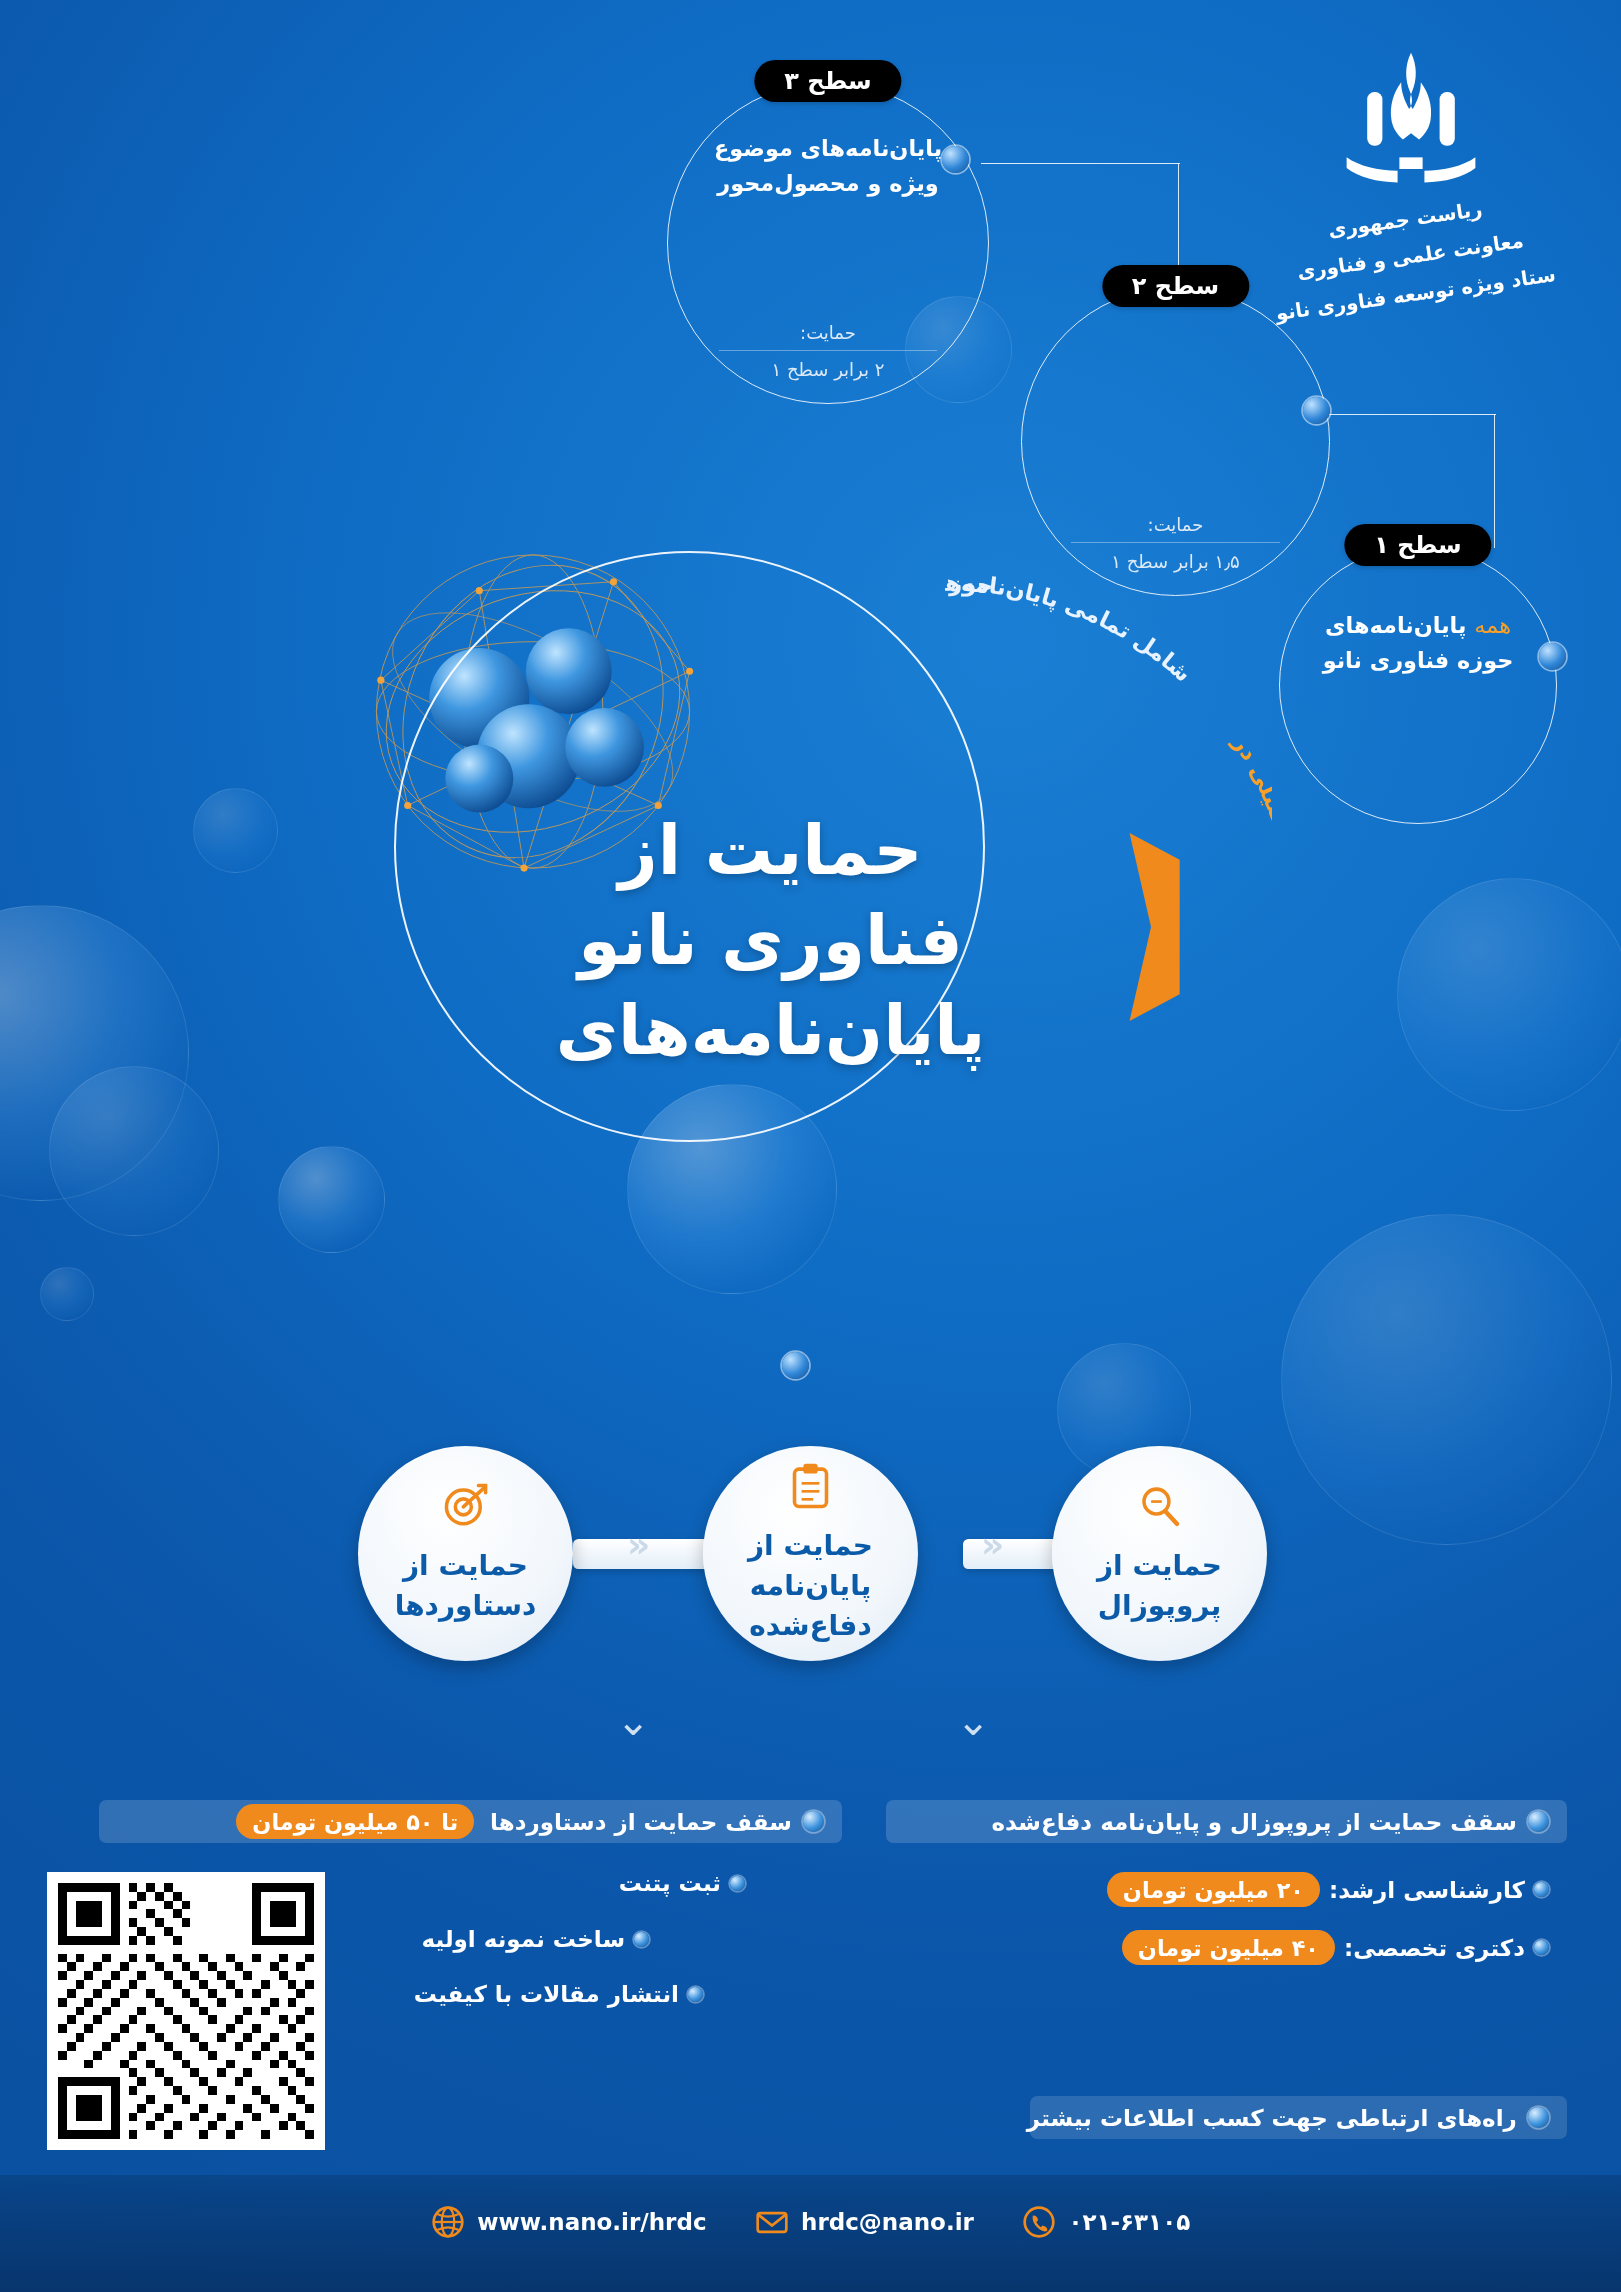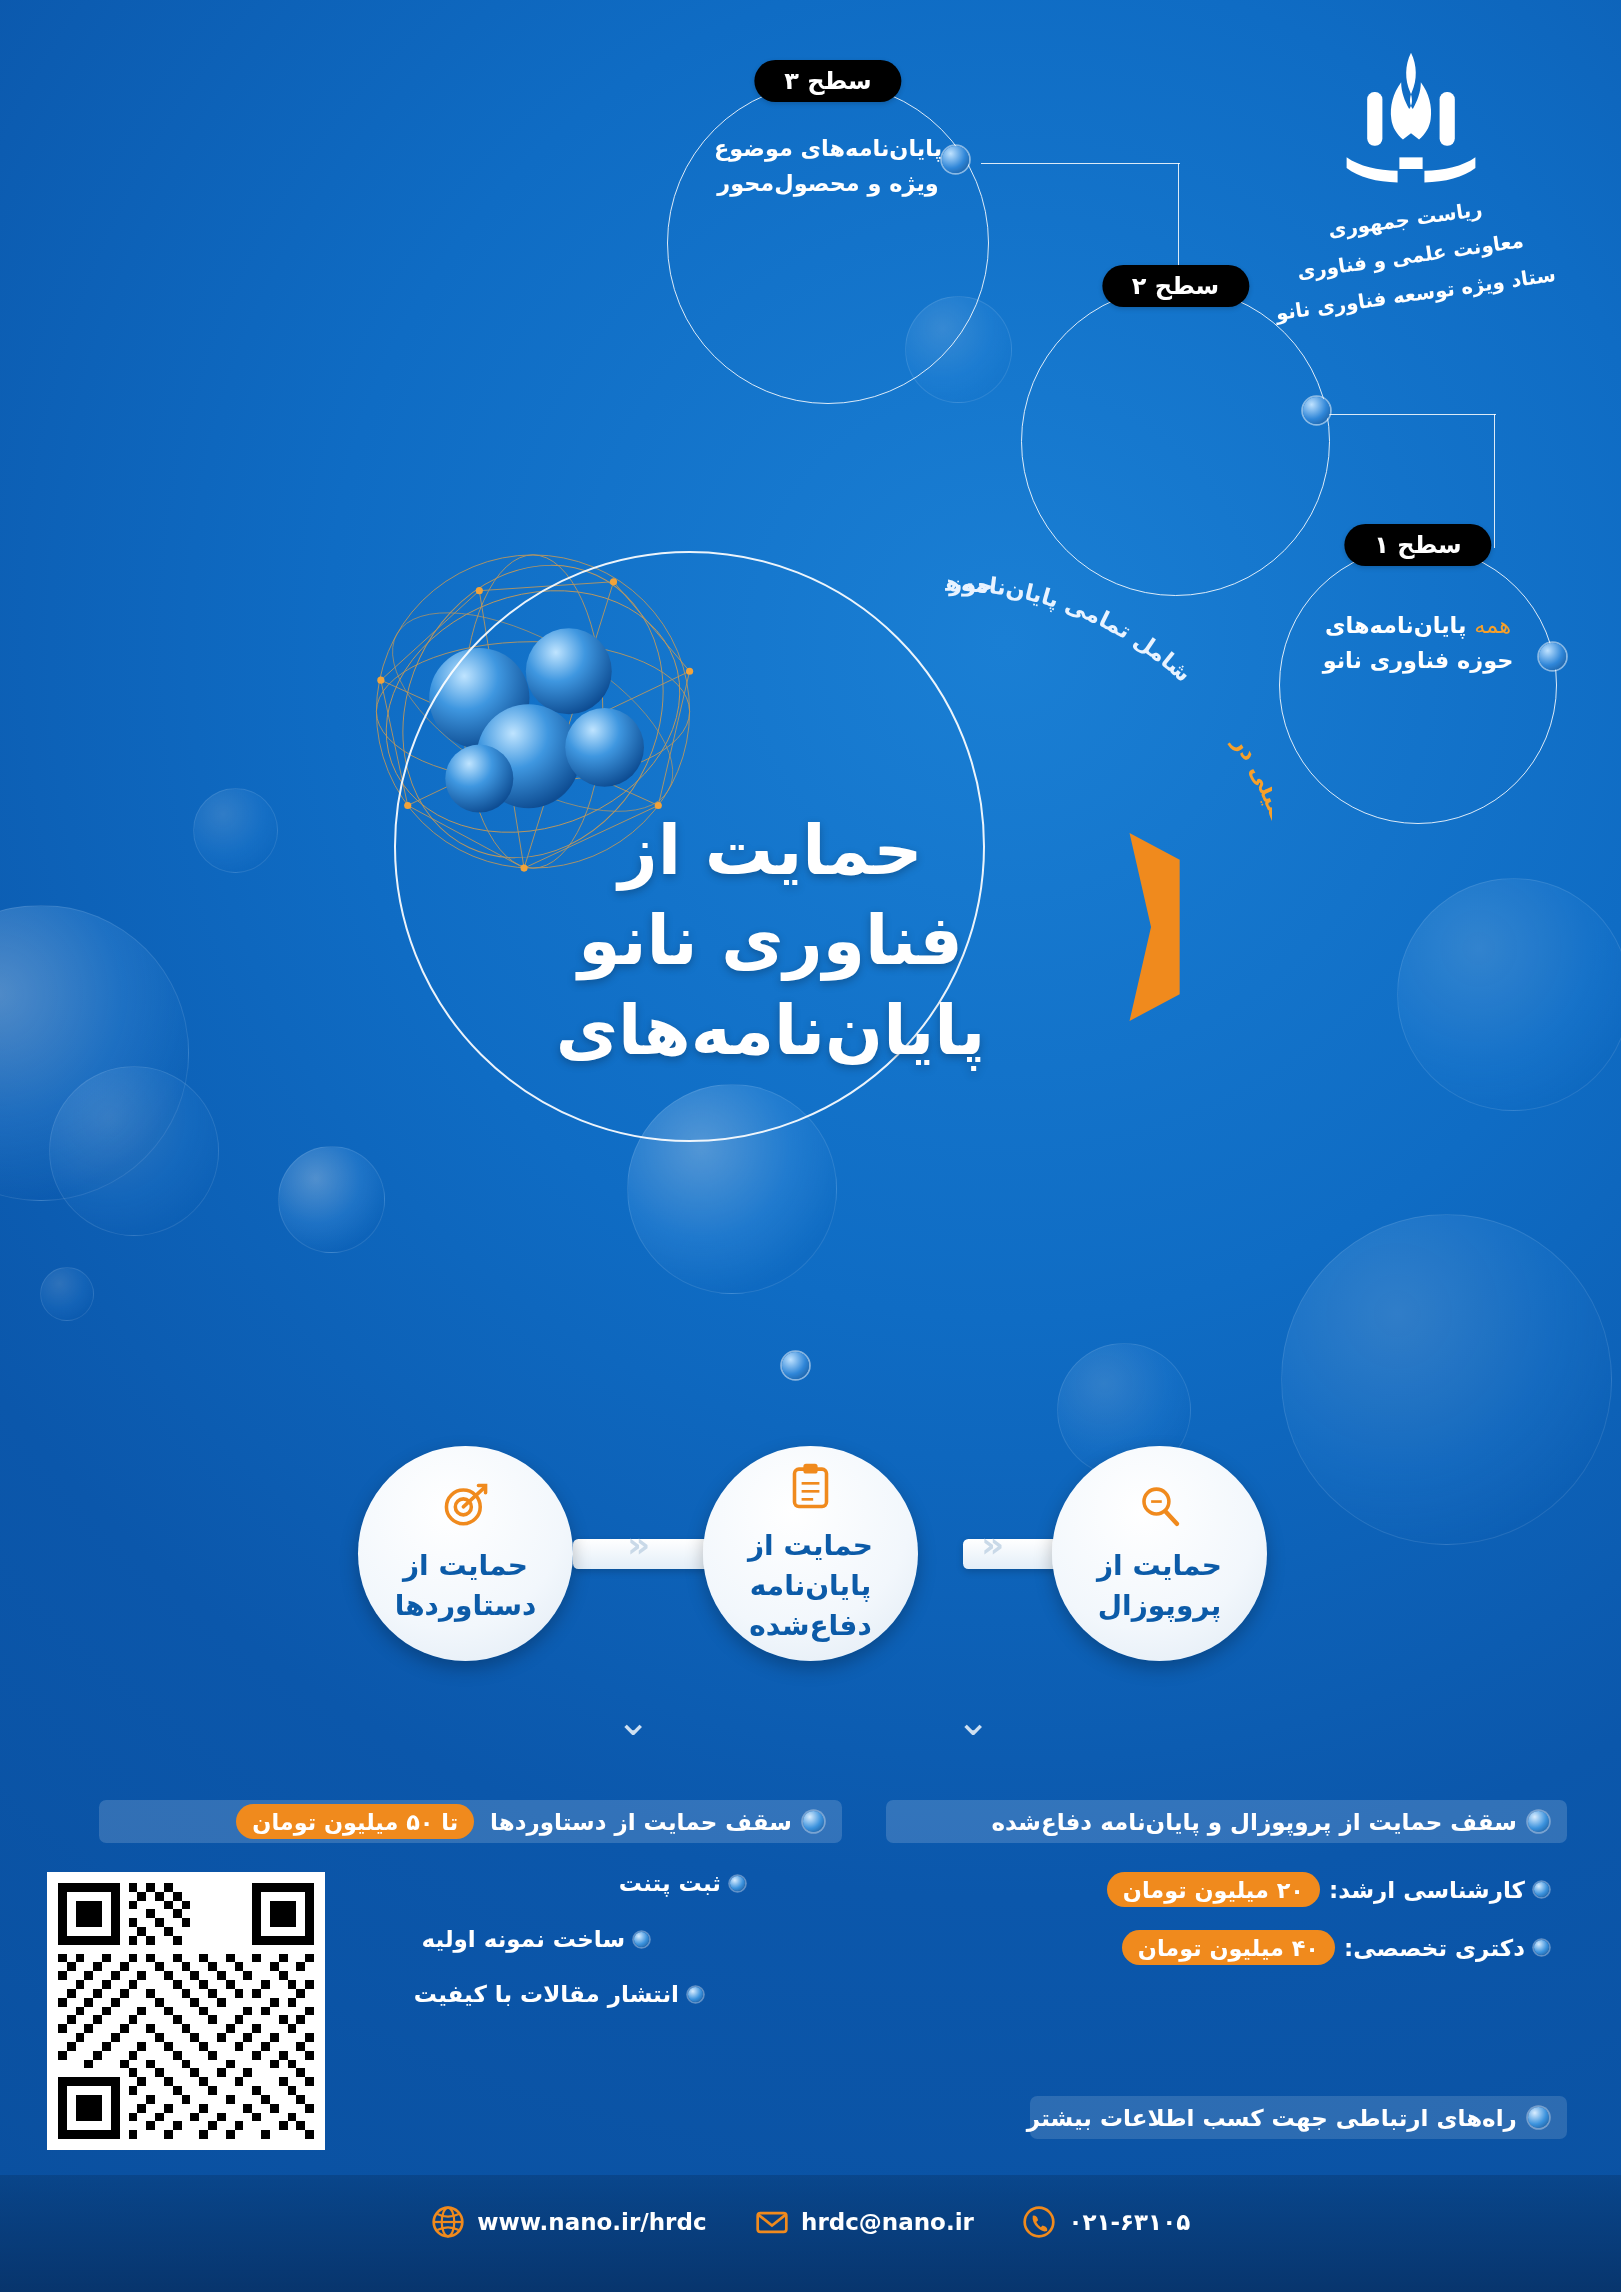--- a/index.html
+++ b/index.html
@@ -246,25 +246,35 @@
 
 <div class="connector" style="left:981px; top:163px; width:199px; height:0; border-width:0 0 1.8px 0;"></div>
 <div class="connector" style="left:1178px; top:163px; width:0; height:124px; border-width:0 0 0 1.8px;"></div>
 
 <div class="connector" style="left:1324px; top:414px; width:172px; height:0; border-width:0 0 1.8px 0;"></div>
 <div class="connector" style="left:1494px; top:414px; width:0; height:134px; border-width:0 0 0 1.8px;"></div>
 
 <div class="level" style="left:667px; top:82px; width:322px; height:322px;">
   <div class="level-title">سطح ۳</div>
   <div class="level-body">پایان‌نامه‌های موضوع ویژه و محصول‌محور</div>
+  <div class="level-foot">
+    <span>حمایت:</span>
+    <span class="sep"></span>
+    <span>۲ برابر سطح ۱</span>
+  </div>
 </div>
 <div class="node-dot" style="left:942px; top:146px;"></div>
 
 <div class="level" style="left:1021px; top:287px; width:309px; height:309px;">
   <div class="level-title">سطح ۲</div>
+  <div class="level-foot">
+    <span>حمایت:</span>
+    <span class="sep"></span>
+    <span>۱٫۵ برابر سطح ۱</span>
+  </div>
 </div>
 <div class="node-dot" style="left:1303px; top:397px;"></div>
 
 <div class="level" style="left:1279px; top:546px; width:278px; height:278px;">
   <div class="level-title">سطح ۱</div>
   <div class="level-body" style="top:61px;">
     <span class="hl">همه</span>
     <span>پایان‌نامه‌های حوزه فناوری نانو</span>
   </div>
 </div>

